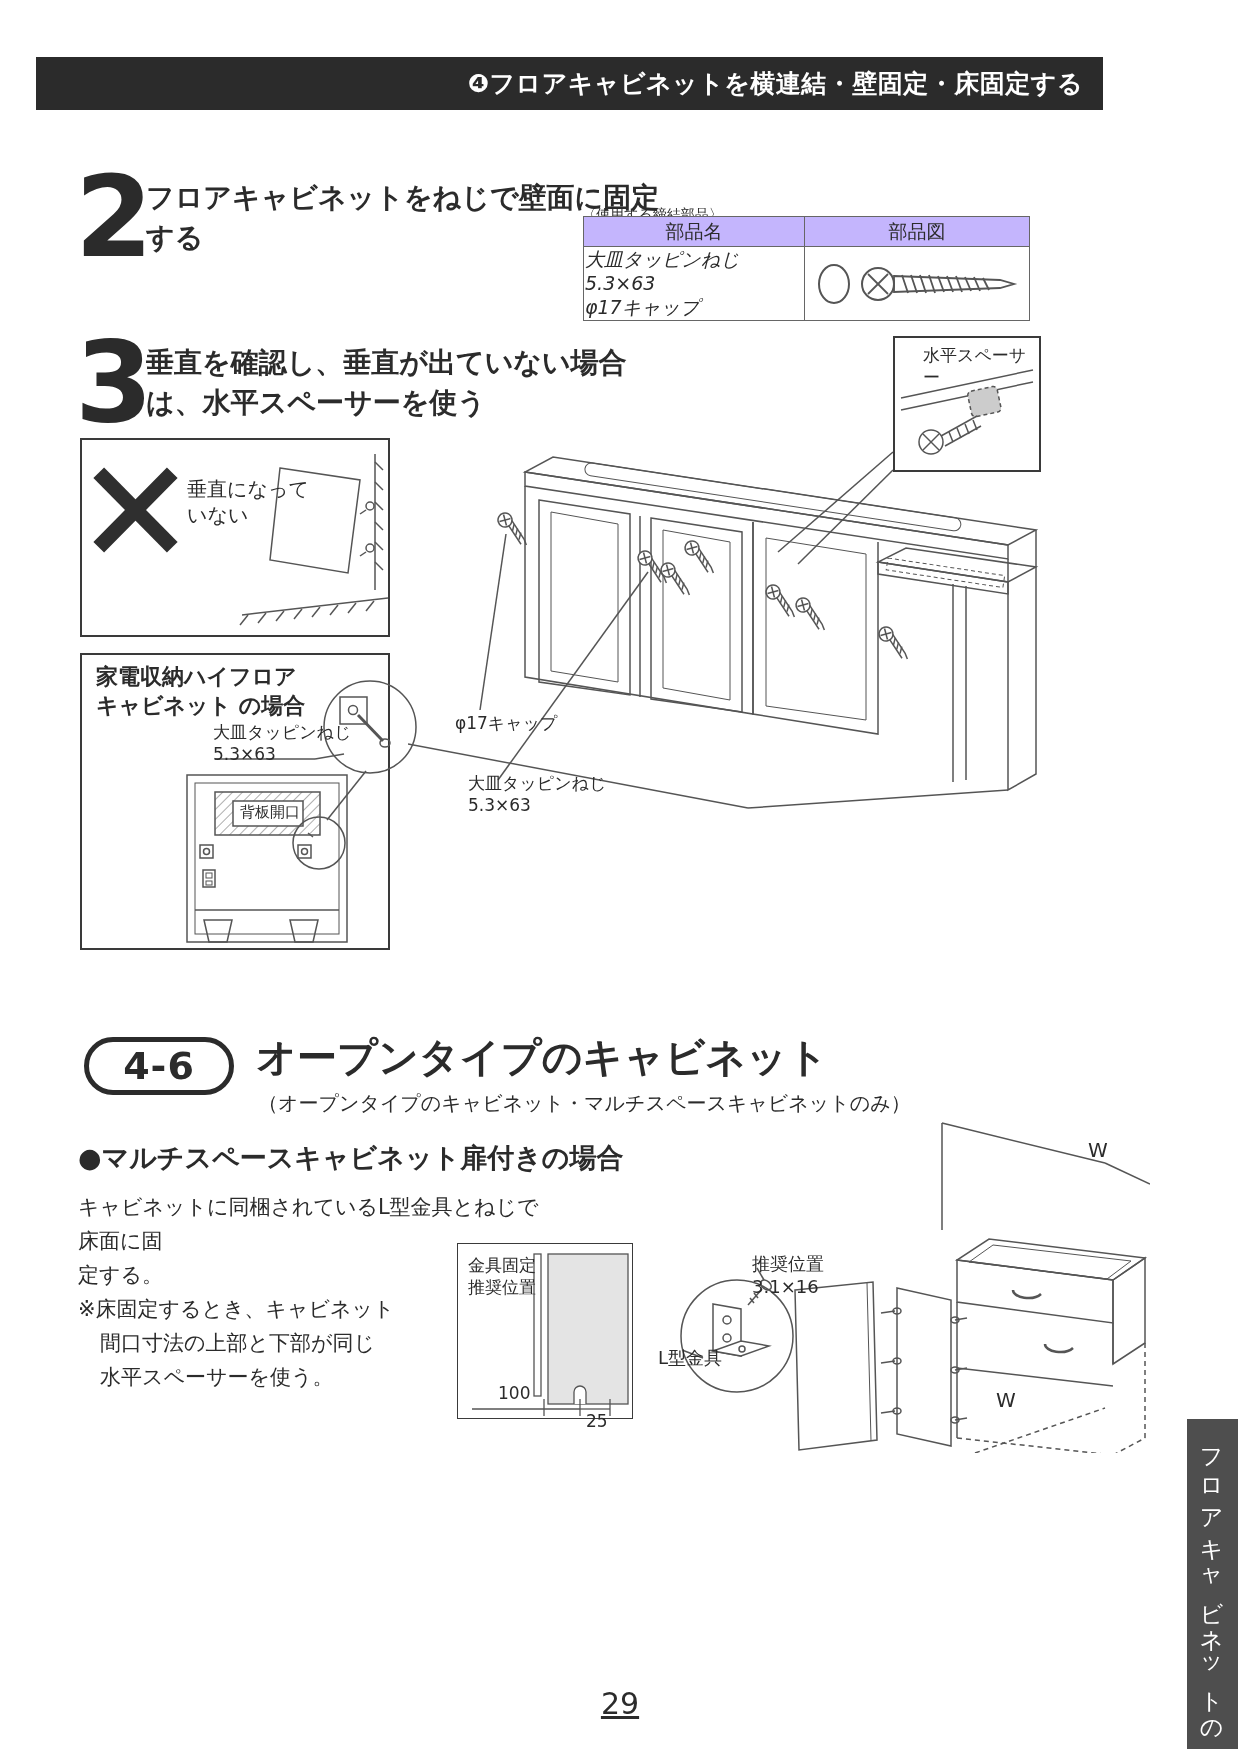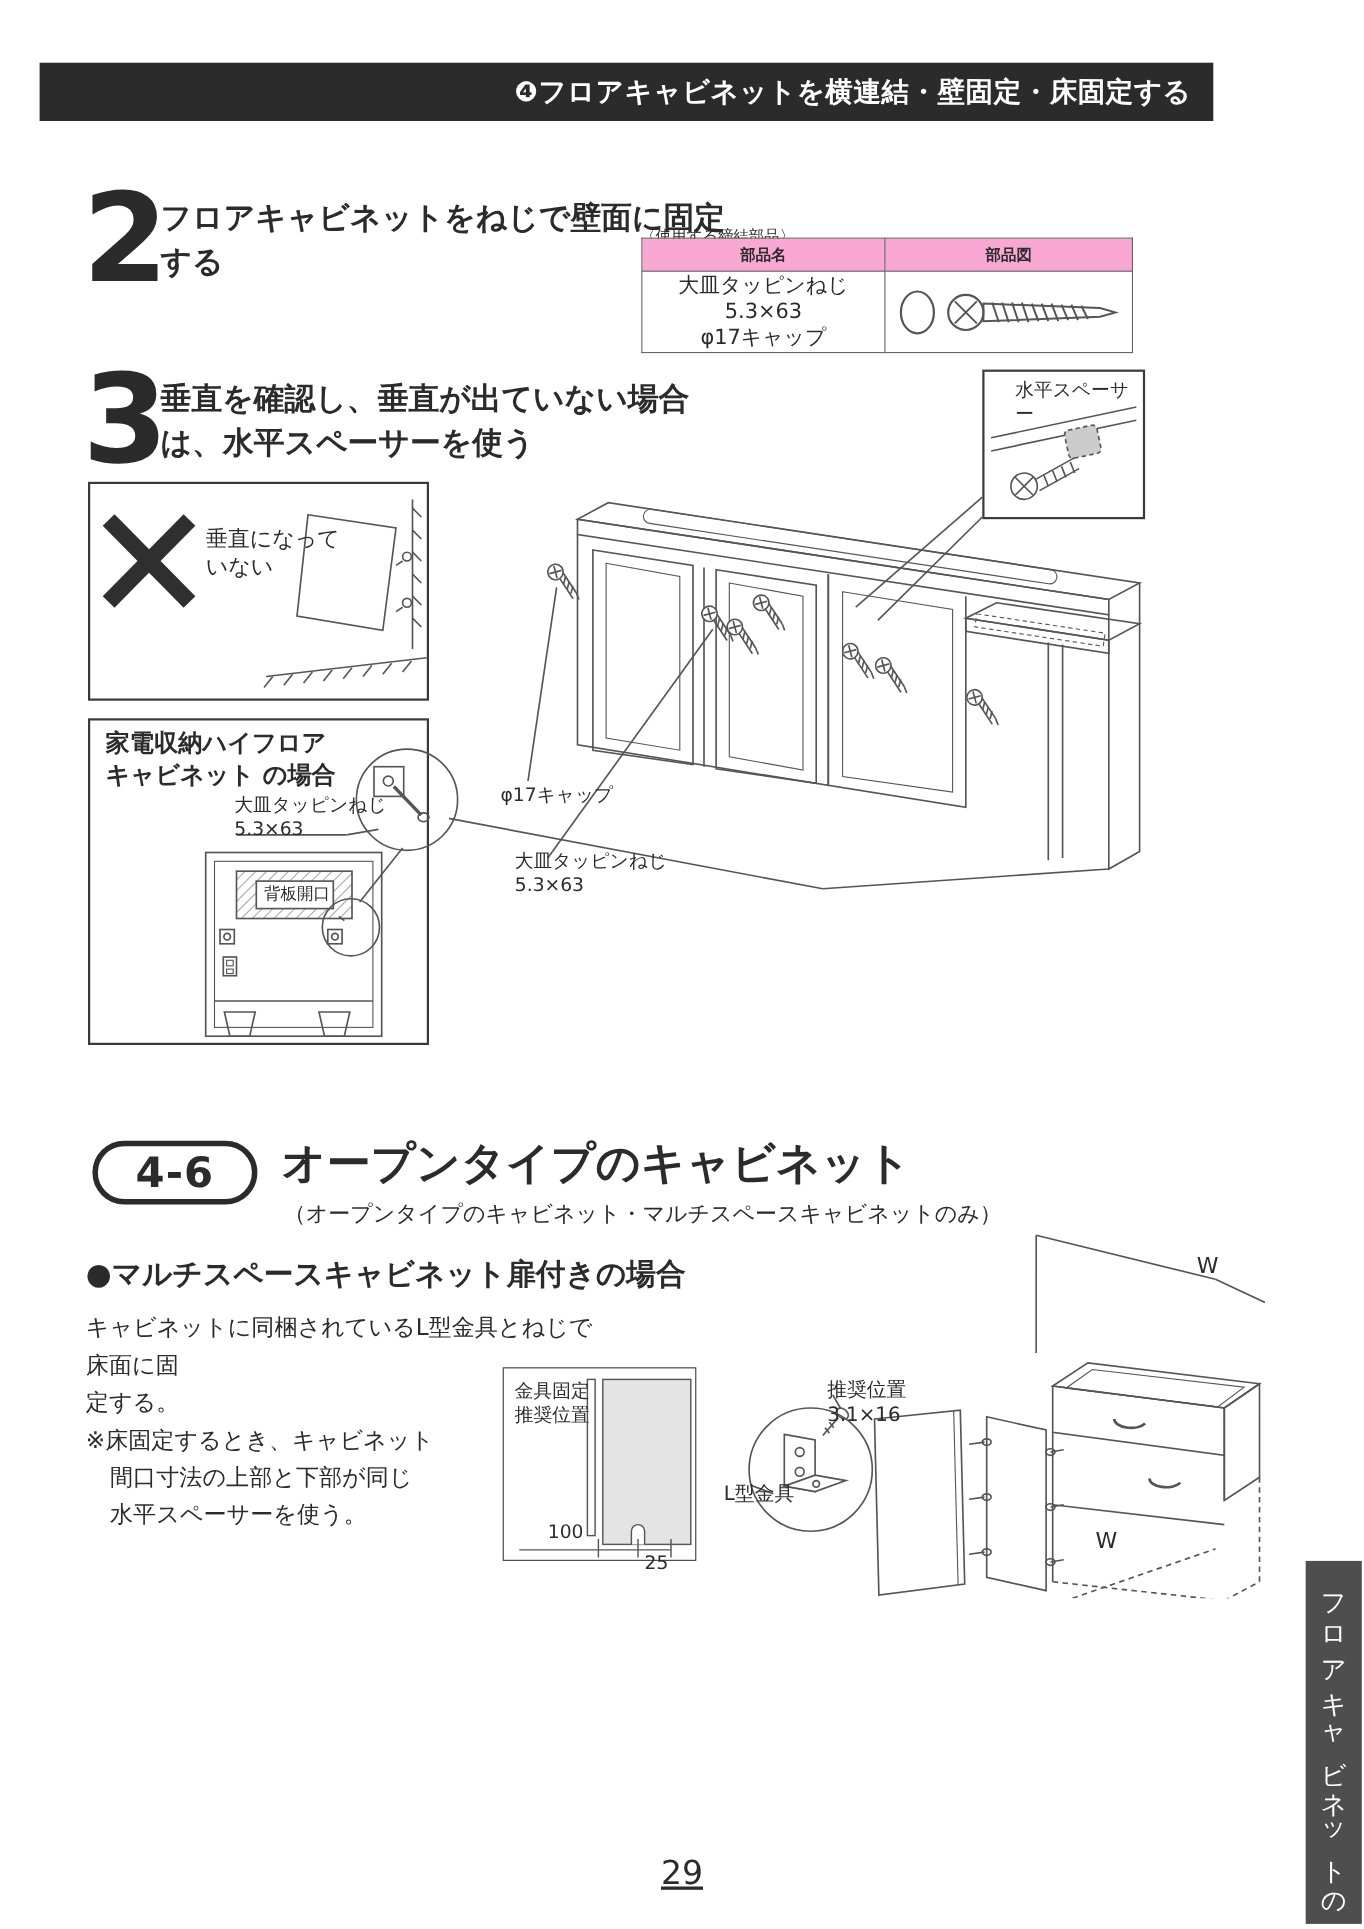--- a/index.html
+++ b/index.html
@@ -9,22 +9,22 @@
   
   .header-bar{left:36px;top:57px;width:1067px;height:53px;background:#2b2b2b;color:#fff;
     display:flex;align-items:center;justify-content:flex-end;padding-right:20px;box-sizing:border-box;
     font-size:25px;font-weight:700;letter-spacing:0.5px;}
   
   .step-num{font-size:112px;font-weight:800;line-height:0.82;letter-spacing:-6px;color:#2b2b2b;}
   .step-title{font-size:28px;font-weight:800;line-height:1.42;color:#2b2b2b;}
   
   .tbl-caption{font-size:14px;margin-top:18px;}
   table.parts{border-collapse:collapse;width:447px;}
-  table.parts th{background:#f9a8d4;border:1.5px solid #666;font-weight:700;font-size:14px;height:27px;}
-  table.parts td{border:1.5px solid #666;font-size:19px;text-align:center;line-height:1.25;height:60px;}
+  table.parts th{background:#c4b5fd;border:1.5px solid #666;font-weight:400;font-size:19px;height:27px;}
+  table.parts td{border:1.5px solid #666;font-size:19px;text-align:left;line-height:1.25;height:60px;font-style:italic;}
   td.name-cell{width:218px;}
   
   .linebox{border:2px solid #3a3a3a;box-sizing:border-box;background:#fff;}
   .small-label{font-size:17px;line-height:1.3;}
   .mid-label{font-size:20px;line-height:1.3;}
   .kaden-title{font-size:22px;font-weight:800;line-height:1.3;}
   
   .badge46{width:150px;height:58px;border:5px solid #2b2b2b;border-radius:30px;box-sizing:border-box;
     display:flex;align-items:center;justify-content:center;font-size:38px;font-weight:800;letter-spacing:1px;}
   .title46{font-size:40px;font-weight:800;}

